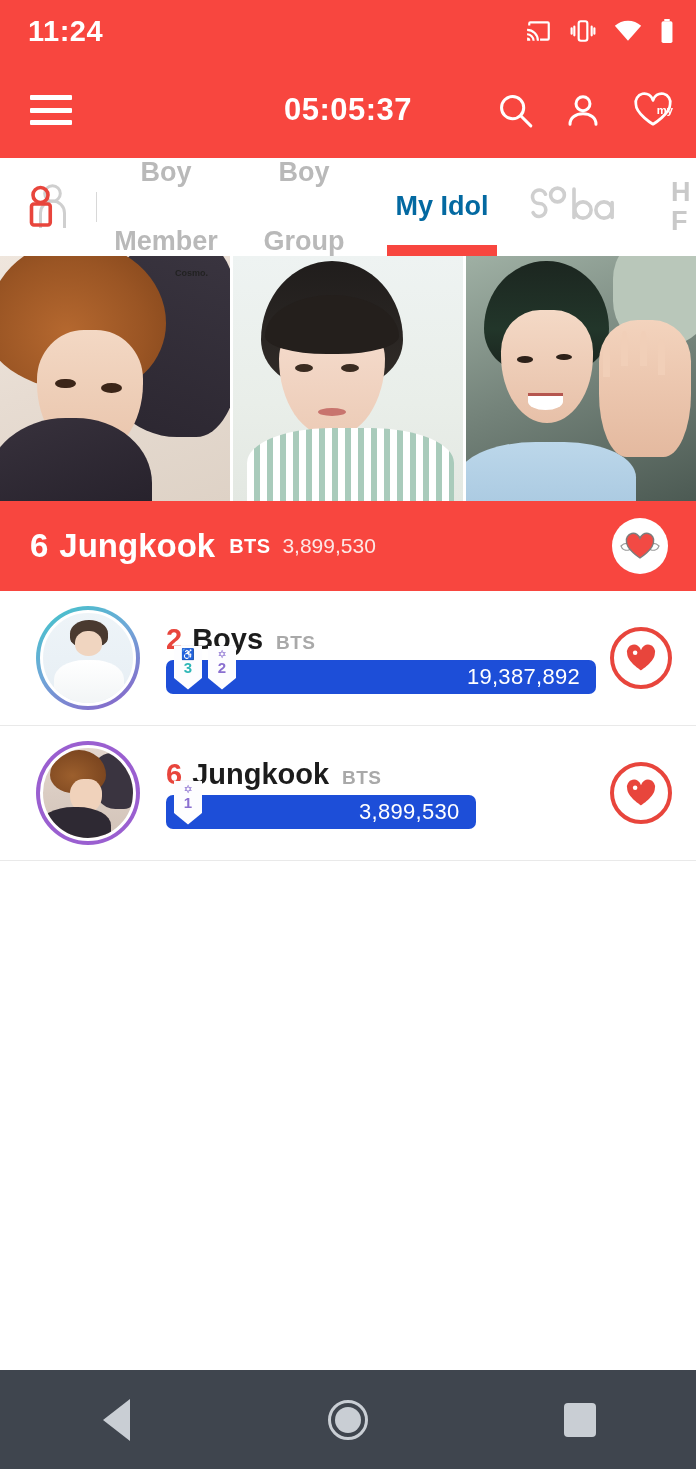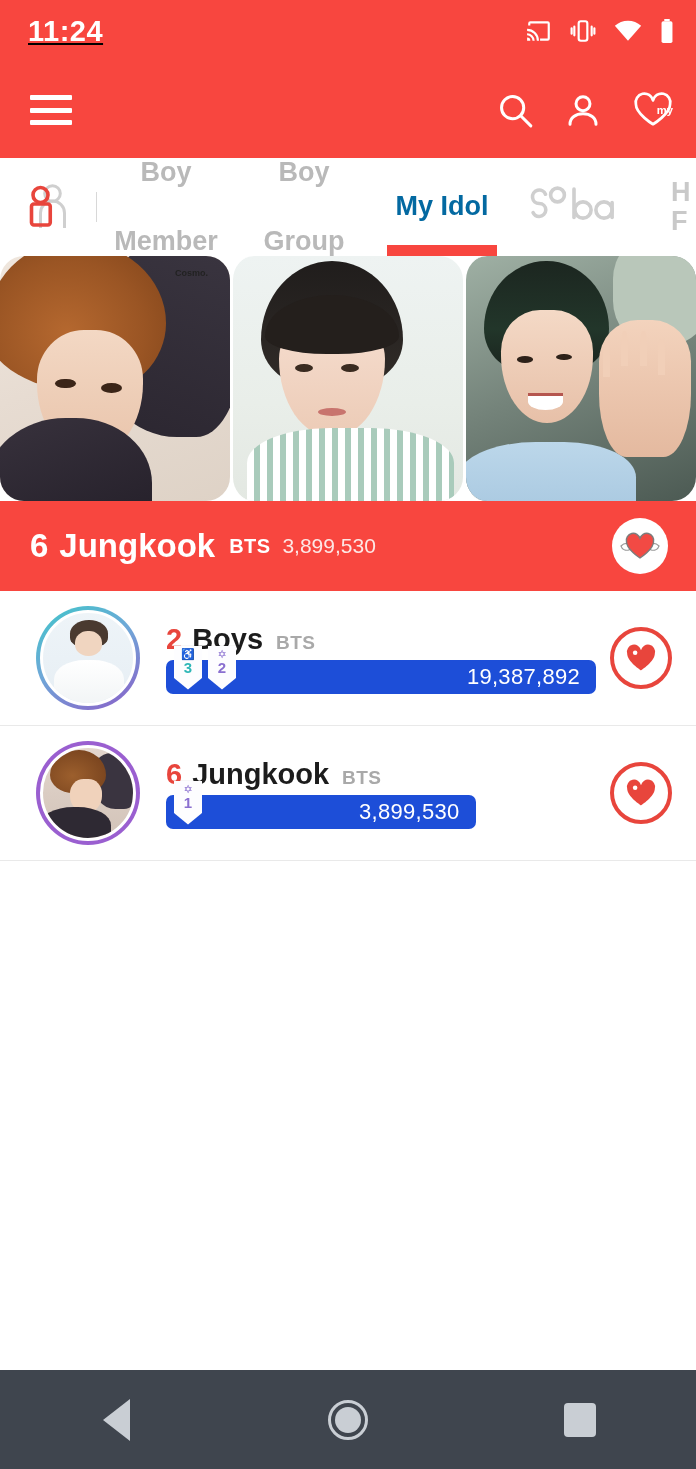--- a/index.html
+++ b/index.html
@@ -9,21 +9,20 @@
     font-family: "Liberation Sans", sans-serif;
     overflow: hidden;
   }
   .phone { position: relative; width: 696px; height: 1469px; background:#fff; }
 
   
   .statusbar {
     height: 62px; background: #F8463F;
     display: flex; align-items: center; justify-content: space-between;
     padding: 0 22px 0 28px;
-    text-decoration: underline;
   }
   .status-time { color:#fff; font-size: 29px; font-weight: 600; letter-spacing: .5px; }
   .status-icons { display:flex; align-items:center; gap: 18px; }
   .si { display:block; }
 
   
   .appbar {
     height: 96px; background:#F8463F;
     display:flex; align-items:center; position:relative;
     padding: 0 22px 0 30px;
@@ -54,21 +53,21 @@
   .tab.active .tab-underline {
     position:absolute; bottom:0; left:14px; right:14px; height:11px; background:#F8463F;
   }
   .tab-soba { width: 150px; display:flex; align-items:center; justify-content:center; flex:none; }
   .tab-last { width: 70px; display:flex; flex-direction:column; align-items:flex-start;
               justify-content:center; color:#c9c9c9; font-size:27px; font-weight:700;
               line-height:1.08; padding-left: 10px; flex:none; }
 
   
   .photos { display:flex; height: 245px; width:100%; }
-  .photo { flex:1; position:relative; overflow:hidden;border-radius:24px; }
+  .photo { flex:1; position:relative; overflow:hidden; }
   .photo + .photo { border-left: 3px solid #fff; }
   .ph-watermark { position:absolute; top:12px; right:22px; font-size:9px; color:#222; font-weight:700; }
 
   
   .p1 { background: linear-gradient(160deg,#efe6dd 0%,#e7dcd2 45%,#ded2c6 100%); }
   .p1 .hair { position:absolute; left:-6%; top:-6%; width:78%; height:62%;
       background: radial-gradient(ellipse at 45% 60%, #b5682f 0%, #9a5524 55%, #7d4219 100%);
       border-radius: 48% 52% 40% 60% / 58% 54% 46% 42%; }
   .p1 .face { position:absolute; left:16%; top:30%; width:46%; height:52%;
       background: linear-gradient(180deg,#f3d8c4 0%,#e9c4ab 100%);
@@ -237,20 +236,21 @@
       </svg>
     </div>
   </div>
 
   <div class="appbar">
     <div class="hamburger">
       <i></i>
         <i></i>
         <i></i>
     </div>
+    <div class="timer">05:05:37</div>
     <div class="appbar-actions">
       <svg width="38" height="38" viewBox="0 0 24 24">
         <circle cx="10.5" cy="10.5" r="7" stroke="#fff" stroke-width="1.9" fill="none"></circle>
         <path d="M15.6 15.6L22 22" stroke="#fff" stroke-width="1.9" stroke-linecap="round"></path>
       </svg>
       <svg width="38" height="38" viewBox="0 0 24 24">
         <circle cx="12" cy="8" r="4.4" stroke="#fff" stroke-width="1.9" fill="none"></circle>
         <path d="M3.8 21c0-4.2 3.7-6.6 8.2-6.6s8.2 2.4 8.2 6.6" stroke="#fff" stroke-width="1.9" fill="none" stroke-linecap="round"></path>
       </svg>
       <svg width="42" height="38" viewBox="0 0 28 24">

